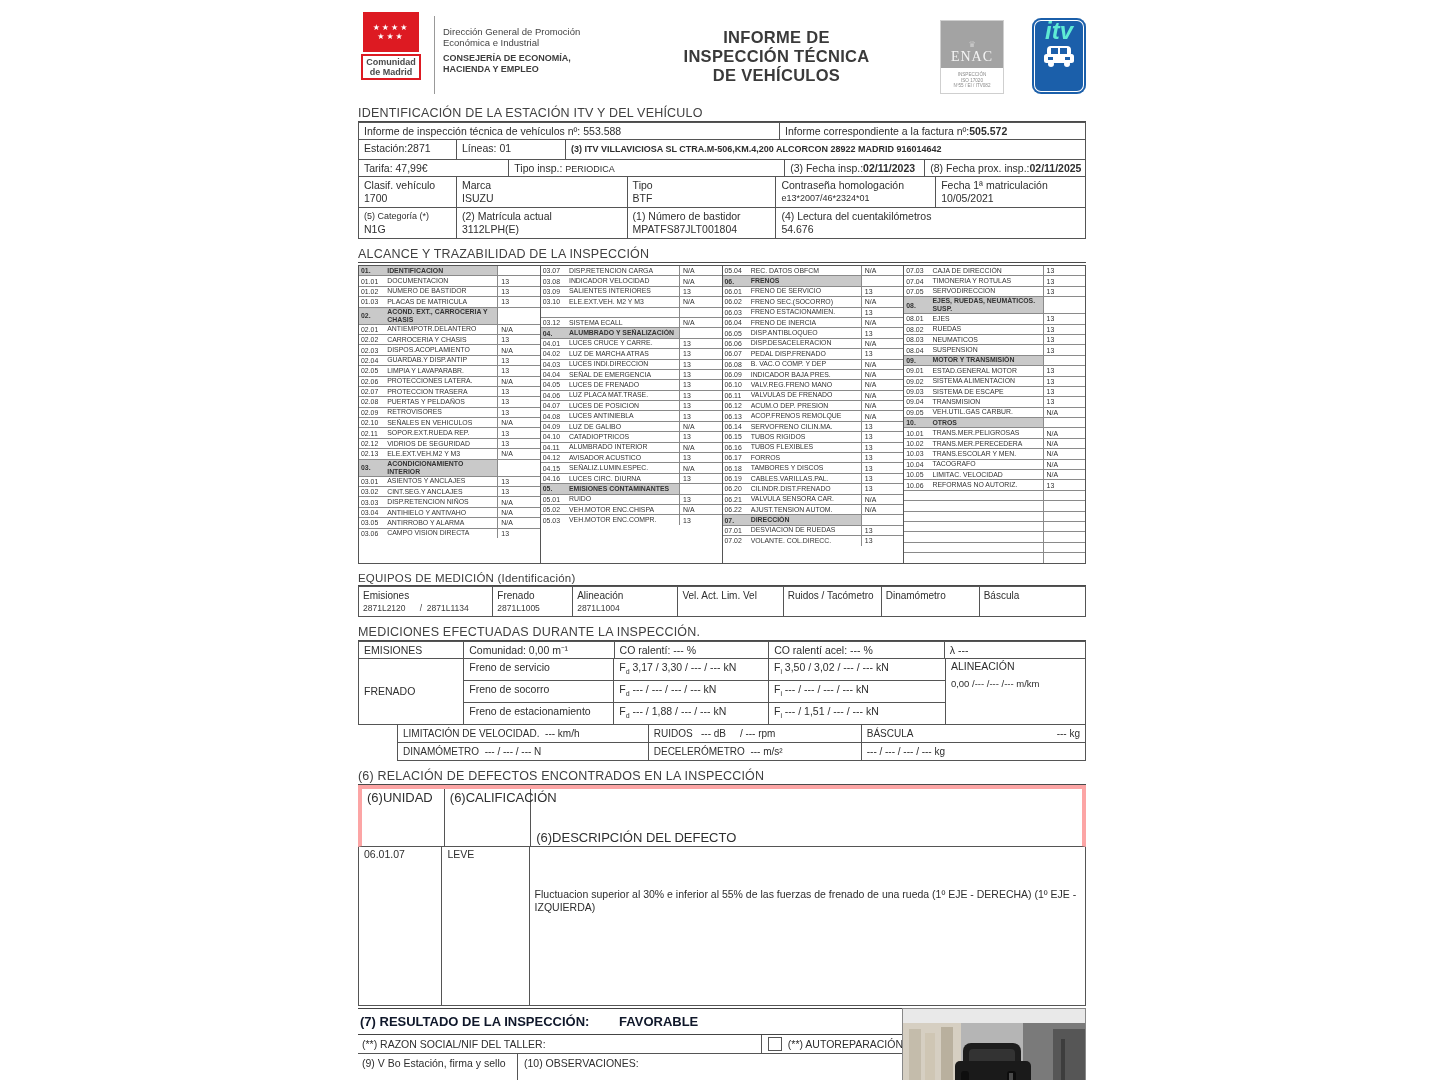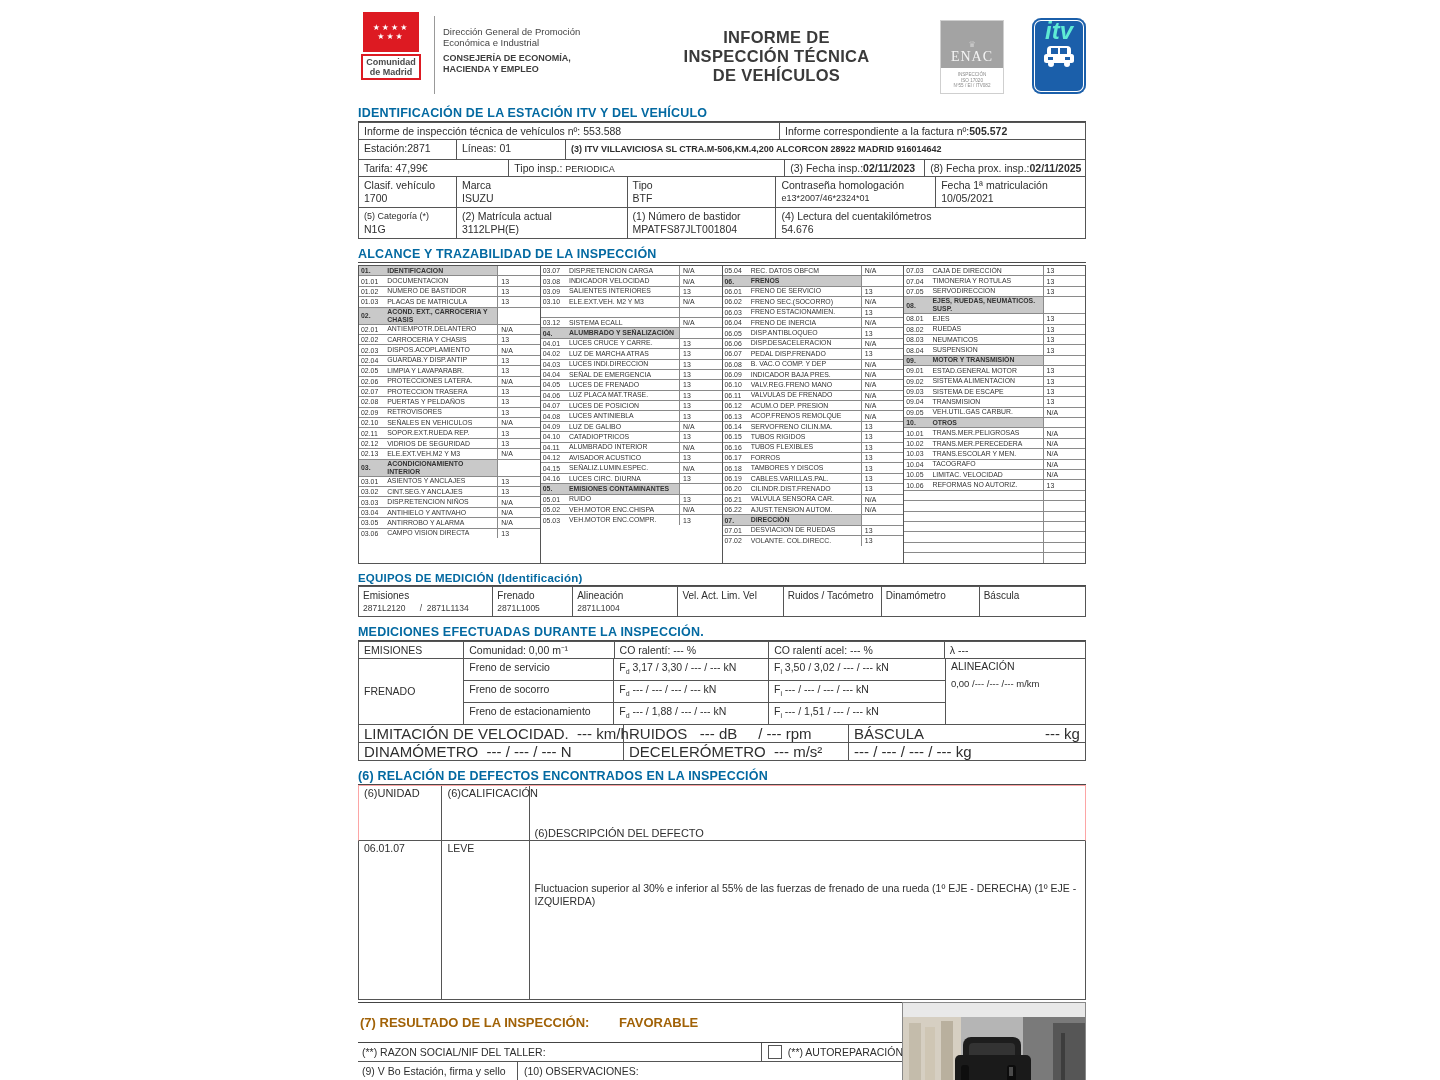--- a/index.html
+++ b/index.html
@@ -16,21 +16,21 @@
   .org2{font-size:9px;line-height:10.5px;color:#3d3d3d;font-weight:bold;margin-top:5px;}
   .rtitle{flex:1;text-align:center;font-weight:bold;font-size:16.5px;line-height:19px;color:#3a3a3a;padding-top:16px;letter-spacing:.3px;}
   .enac{width:62px;margin-right:28px;margin-top:8px;border:1px solid #cfcfcf;text-align:center;}
   .enacTop{background:#a3a3a3;height:44px;color:#f4f4f4;display:flex;flex-direction:column;justify-content:flex-end;padding-bottom:3px;}
   .enacCrest{font-size:8px;line-height:8px;color:#cfcfcf;}
   .enacName{font-family:"Liberation Serif",serif;font-size:14px;letter-spacing:1px;}
   .enacSub{font-size:4.6px;line-height:5.5px;color:#8a8a8a;padding:4px 1px;}
   .itvlogo{width:54px;height:76px;background:#1b5faa;border-radius:9px;margin-top:6px;box-shadow:inset 0 0 0 2px #1b5faa, inset 0 0 0 3px #ffffff;display:flex;flex-direction:column;align-items:center;}
   .itvword{color:#5eead4;font-weight:bold;font-size:24px;line-height:26px;font-style:italic;margin-top:0;}
   
-  .stitle{font-size:12.5px;color:#0369a1;border-bottom:1.5px solid #4a4a4a;padding:2px 0 1px;margin-top:6px;letter-spacing:.2px;font-weight:bold;}
+  .stitle{font-size:12.5px;color:#404040;border-bottom:1.5px solid #4a4a4a;padding:2px 0 1px;margin-top:6px;letter-spacing:.2px;}
   
   .idt{border:1px solid #555;border-bottom:none;font-size:10.5px;}
   .idrow{display:flex;border-bottom:1px solid #555;}
   .idc{border-right:1px solid #555;padding:2px 5px;box-sizing:border-box;white-space:nowrap;overflow:hidden;}
   .idc:last-child{border-right:none;}
   .idc .lbl{display:block;line-height:13px;}
   .idc .val{display:block;line-height:13px;}
   .b{font-weight:bold;}
   .sm{font-size:9px;}
   
@@ -65,36 +65,36 @@
   .fmid{width:66.2%;}
   .frow{display:flex;border-bottom:1px solid #555;}
   .frow:last-child{border-bottom:none;}
   .fc{border-right:1px solid #555;padding:1px 5px;box-sizing:border-box;line-height:14px;white-space:nowrap;overflow:hidden;}
   .fcn{width:31.2%;}
   .fcd{width:32.2%;}
   .fci{width:36.6%;border-right:none;}
   .fal{width:19.3%;border-left:1px solid #555;padding:1px 5px;box-sizing:border-box;}
   .fal .alv{font-size:9.5px;margin-top:6px;}
   sub{font-size:7px;}
-  .lim{display:flex;border:1px solid #555;border-top:none;font-size:15px;}
+  .lim{display:flex;border:1px solid #555;border-top:none;font-size:10px;margin-left:39px;}
   .limc{border-right:1px solid #555;padding:1px 5px;line-height:15px;box-sizing:border-box;white-space:nowrap;}
   .limc:last-child{border-right:none;}
   .l1{width:36.5%;}.l2{width:31%;}.l3{width:32.5%;display:flex;justify-content:space-between;}
   .r{text-align:left;}
   
-  .dhead{display:flex;border:1px solid #fca5a5;border-bottom:1px solid #555;font-size:11px;}
+  .dhead{display:flex;border:4px solid #fca5a5;border-bottom:1px solid #555;font-size:13px;}
   .dbody{display:flex;border:1px solid #555;border-top:none;font-size:10.5px;height:158px;}
   .dc{border-right:1px solid #555;padding:1px 5px;box-sizing:border-box;}
   .dc:last-child{border-right:none;margin-top:40px;}
   .du{width:11.5%;}.dq{width:12%;}.dd{width:76.5%;}
   .dd p{margin:0;line-height:13px;white-space:normal;}
   
   .bottom{position:relative;margin-top:2px;}
   .bleft{width:547px;}
-  .rtitleRow{border-top:1.5px solid #444;border-bottom:1.5px solid #444;font-weight:bold;font-size:13px;padding:12px 2px;color:#a16207;}
+  .rtitleRow{border-top:1.5px solid #444;border-bottom:1.5px solid #444;font-weight:bold;font-size:13px;padding:5px 2px;color:#0f172a;}
   .rtitleRow .resv{margin-left:26px;}
   .tallerRow{display:flex;align-items:center;border-bottom:1px solid #555;font-size:10.5px;}
   .tallerBox{flex:1;border-right:1px solid #555;padding:3px 4px;}
   .chk{width:12px;height:12px;border:1px solid #555;margin:0 6px;flex:none;}
   .autorep{white-space:nowrap;padding-right:2px;}
   .vboArea{display:flex;border-bottom:1px solid #666;}
   .vboCell{width:160px;border-right:1px solid #555;padding:3px 4px;box-sizing:border-box;height:152px;position:relative;}
   .vboCell .cap{font-size:10.5px;}
   .qr{margin-top:12px;}
   .sig{position:absolute;left:104px;top:26px;opacity:.7;}

